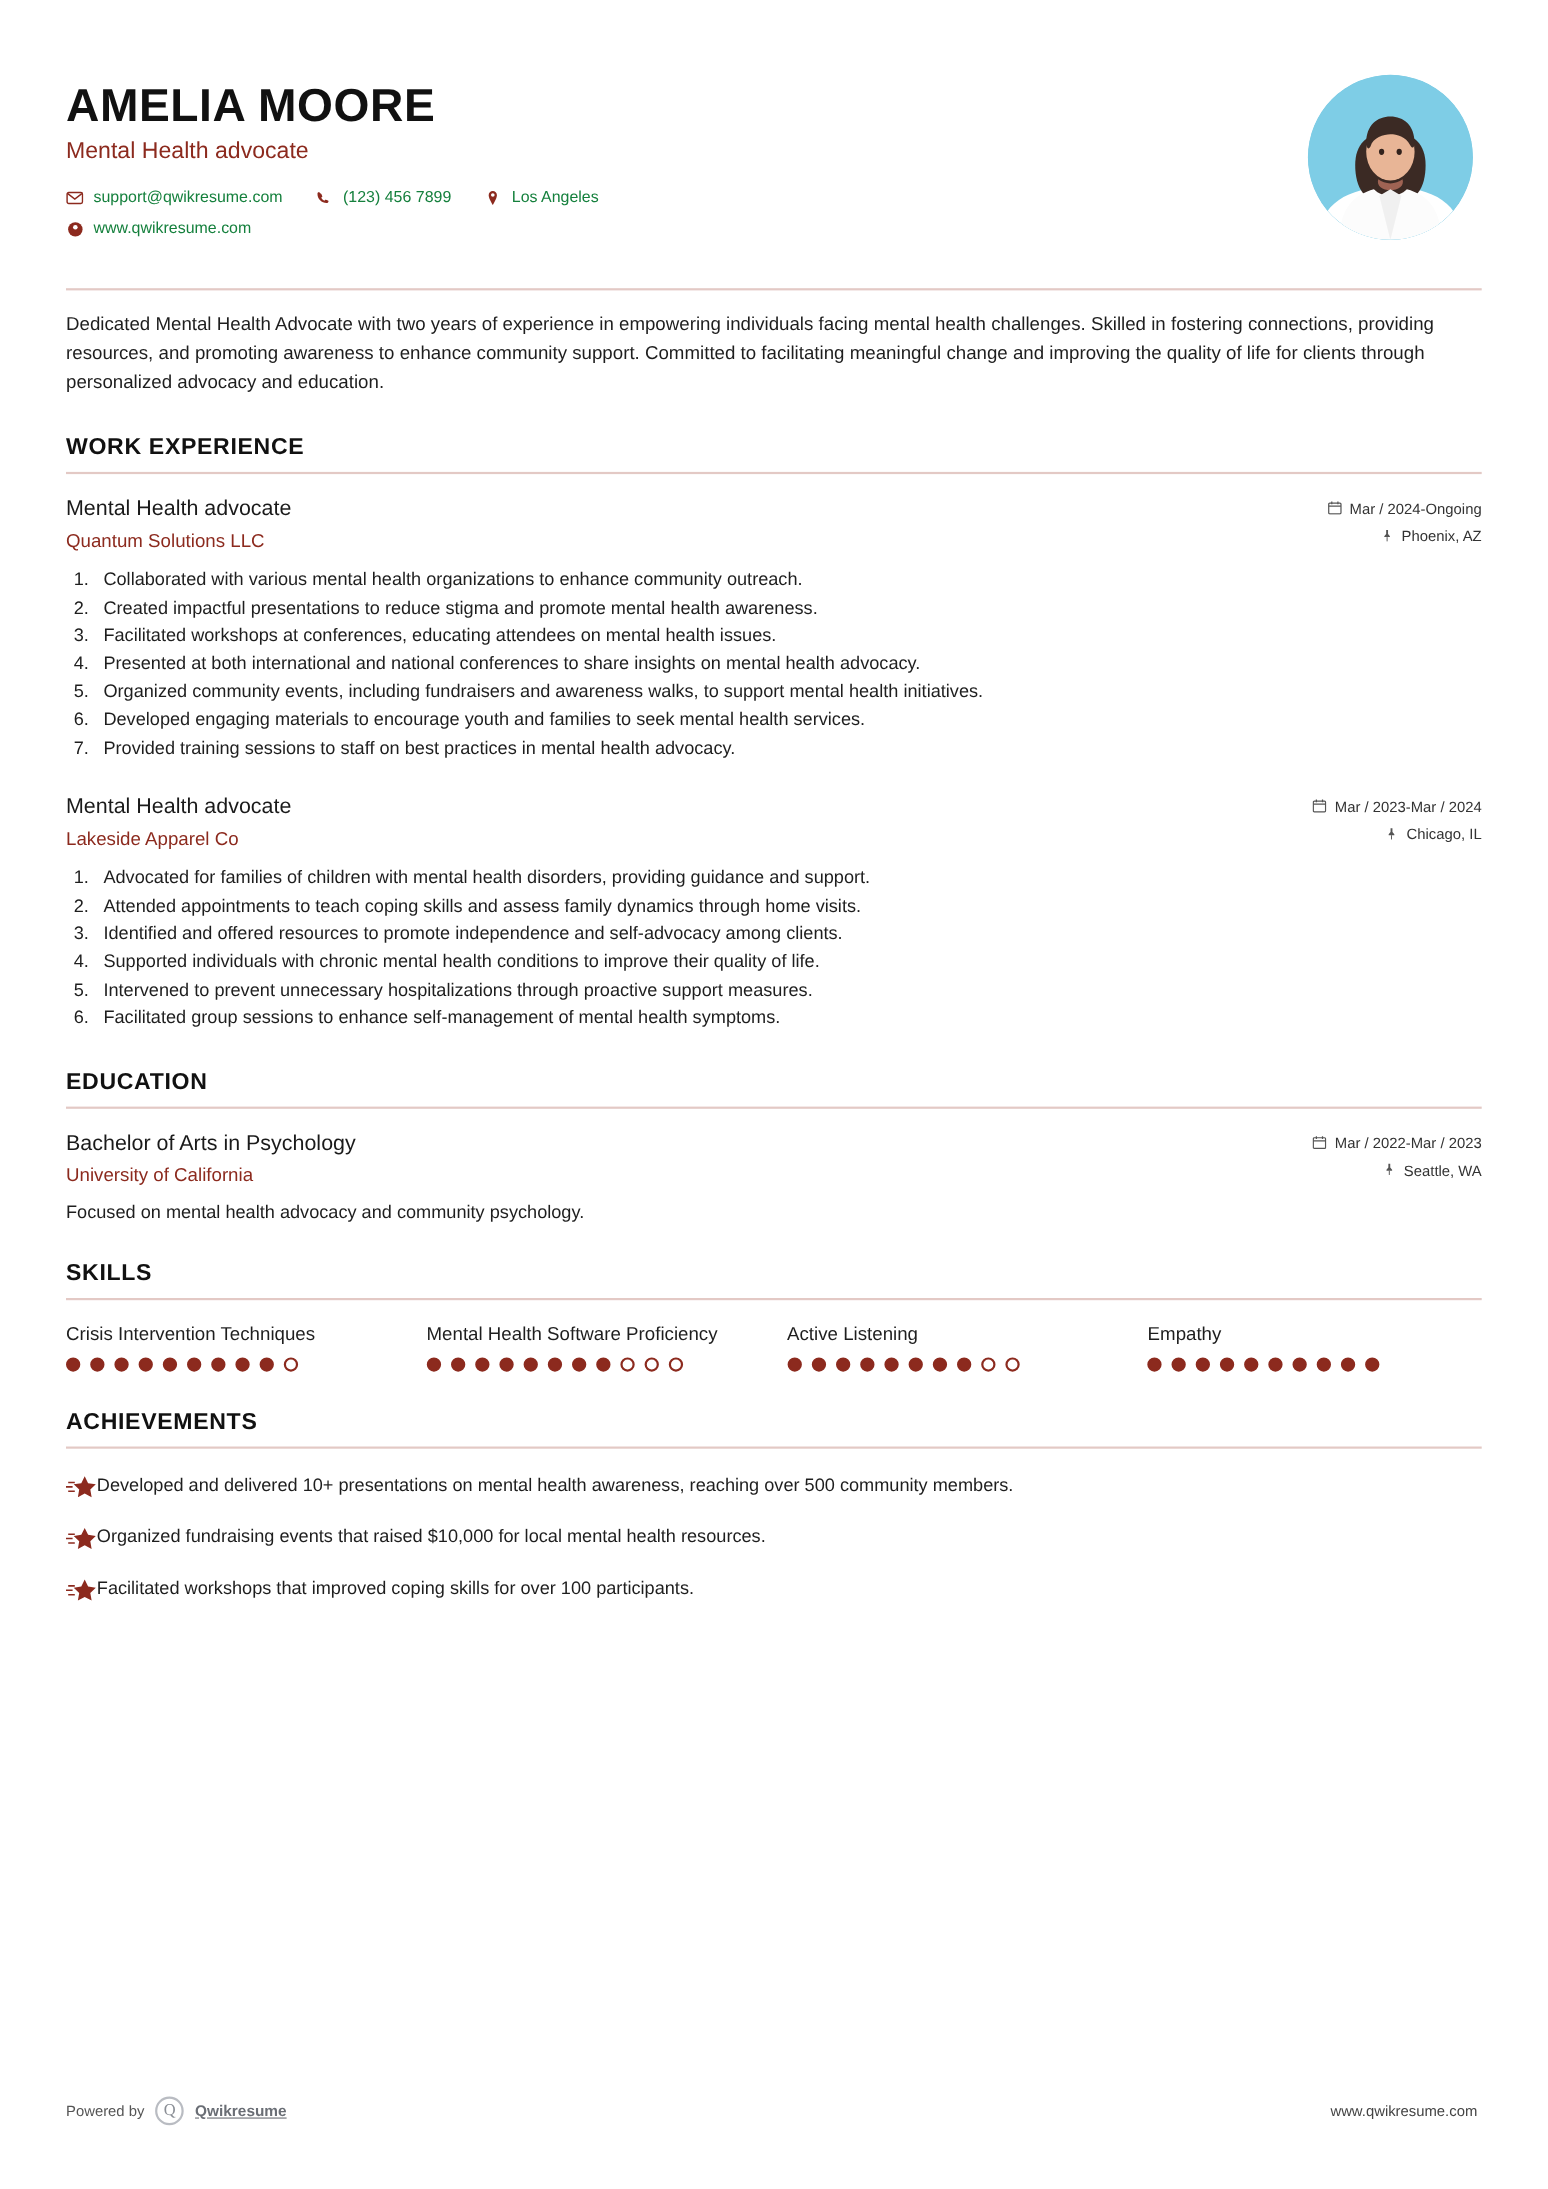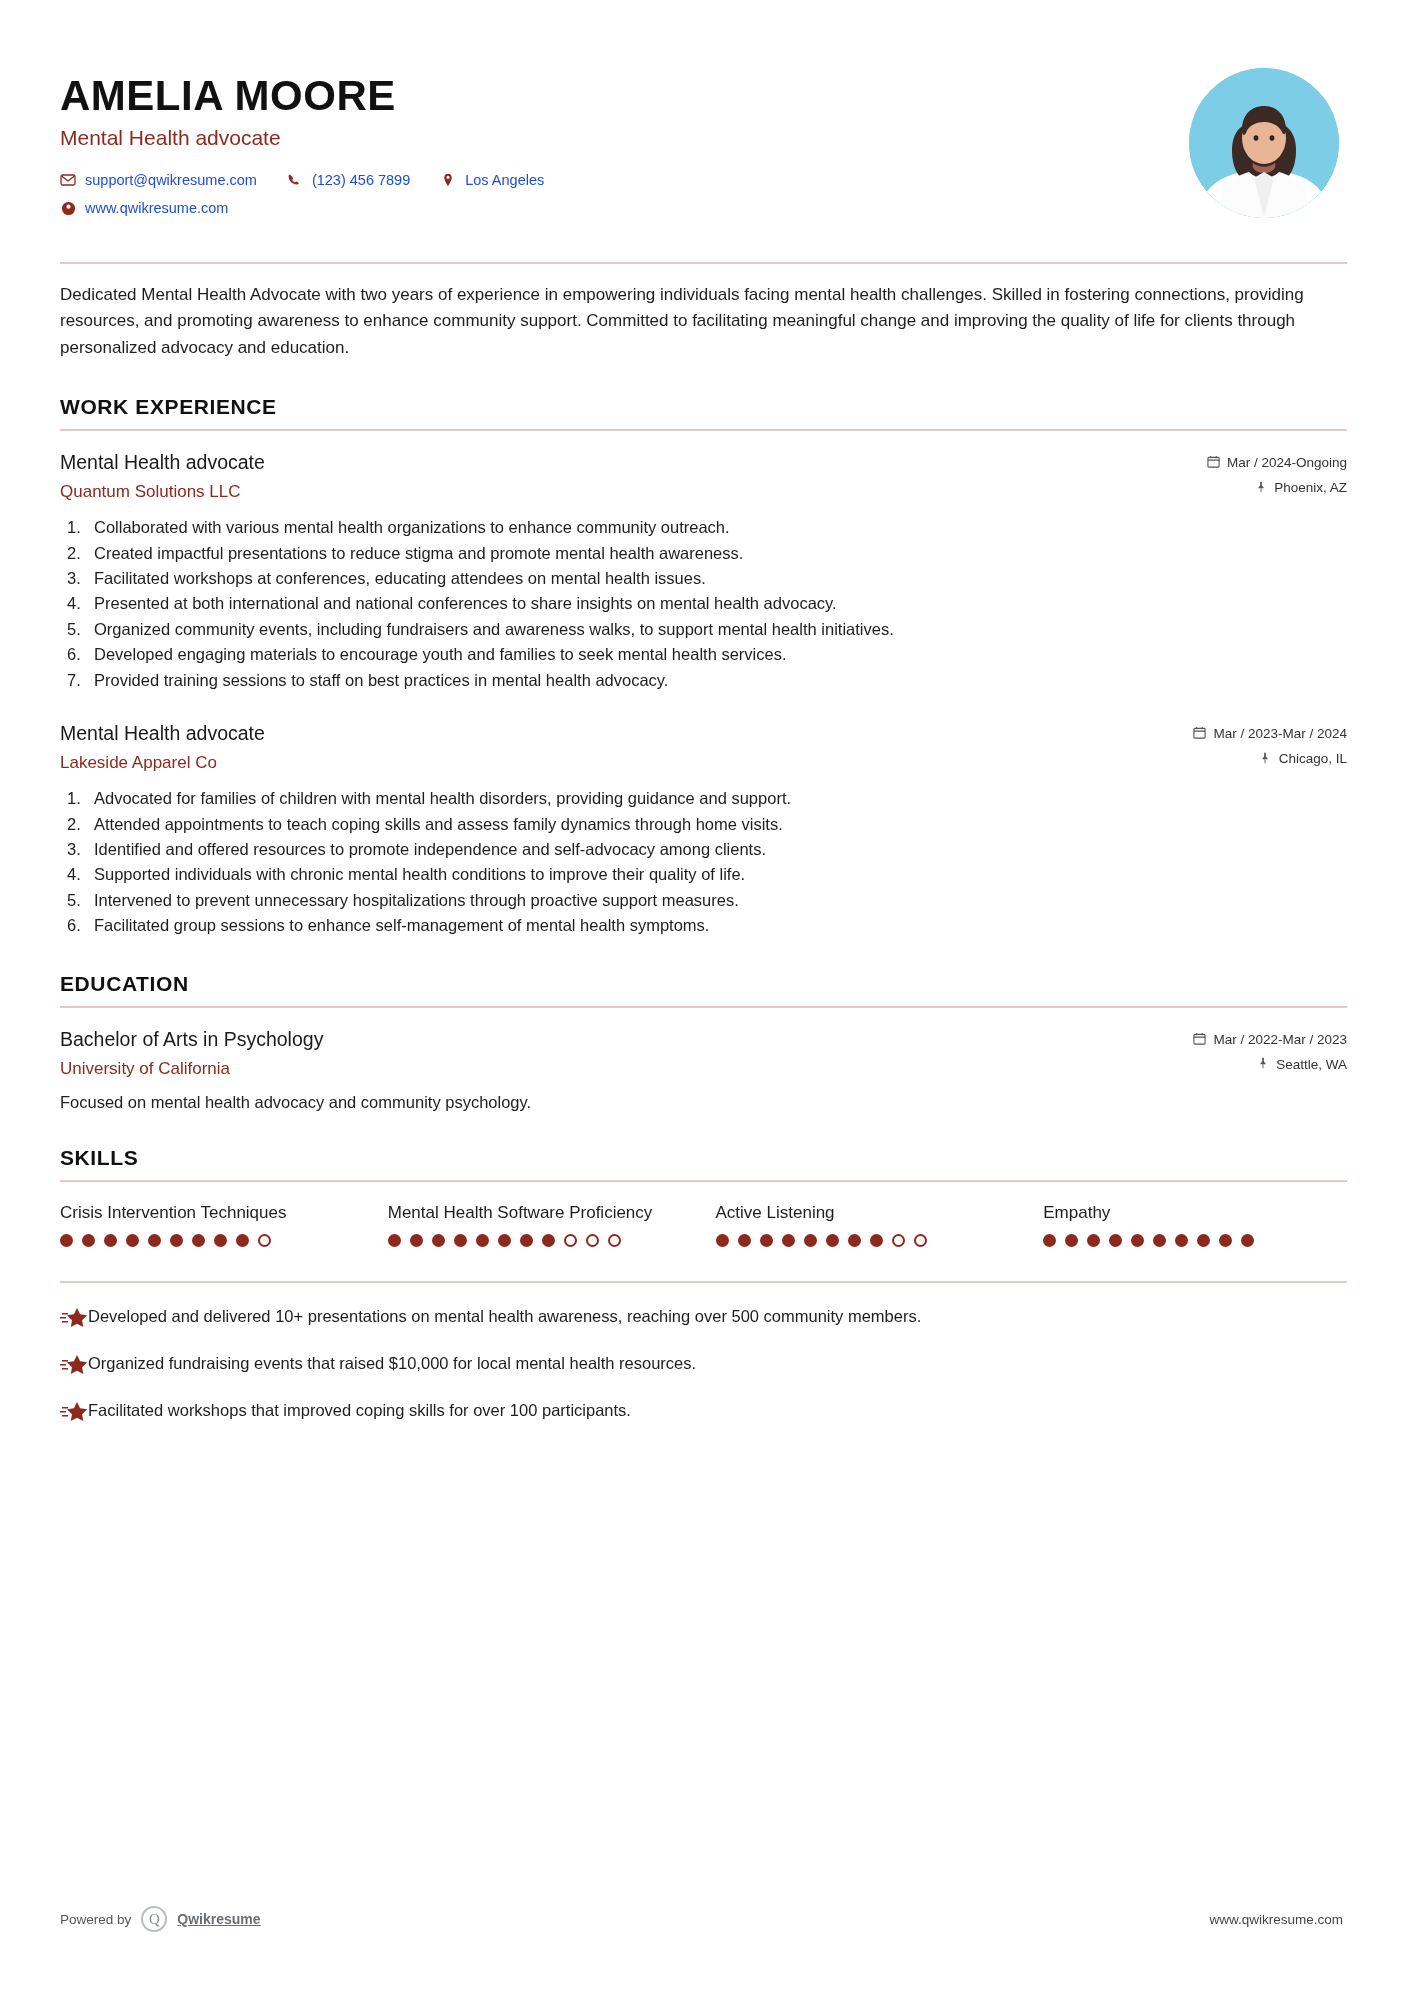--- a/index.html
+++ b/index.html
@@ -36,21 +36,21 @@
     margin-top: 8px;
     font-weight: 400;
   }
   .contact-rows { margin-top: 22px; }
   .contact-row {
     display: flex;
     align-items: center;
     gap: 8px;
     margin-bottom: 12px;
     font-size: 14.5px;
-    color: #1d4ed8;
+    color: #15803d;
   }
   .contact-item {
     display: flex;
     align-items: center;
     gap: 9px;
     margin-right: 22px;
   }
   .ic {
     color: #8c2a1e;
     display: inline-flex;
@@ -474,20 +474,21 @@
             <span class="dot full"></span>
             <span class="dot full"></span>
             <span class="dot full"></span>
             <span class="dot full"></span>
           </div>
       </div>
     </div>
   </div>
 
   <div class="section">
+    <div class="section-title">ACHIEVEMENTS</div>
     <div class="rule"></div>
     <div class="ach-list">
       <div class="ach-item">
         <span class="ach-ic">
           <svg viewBox="0 0 28 24" width="28" height="24" fill="currentColor">
             <path d="M2 7h6v1.4H2zM0 11h6v1.4H0zM2 15h6v1.4H2z"></path>
             <path d="M17 2l3.1 6.3 7 1-5 4.9 1.2 6.9-6.3-3.3-6.2 3.3 1.2-6.9-5-4.9 6.9-1z"></path>
           </svg>
         </span>
         <span class="ach-text">Developed and delivered 10+ presentations on mental health awareness, reaching over 500 community members.</span>

